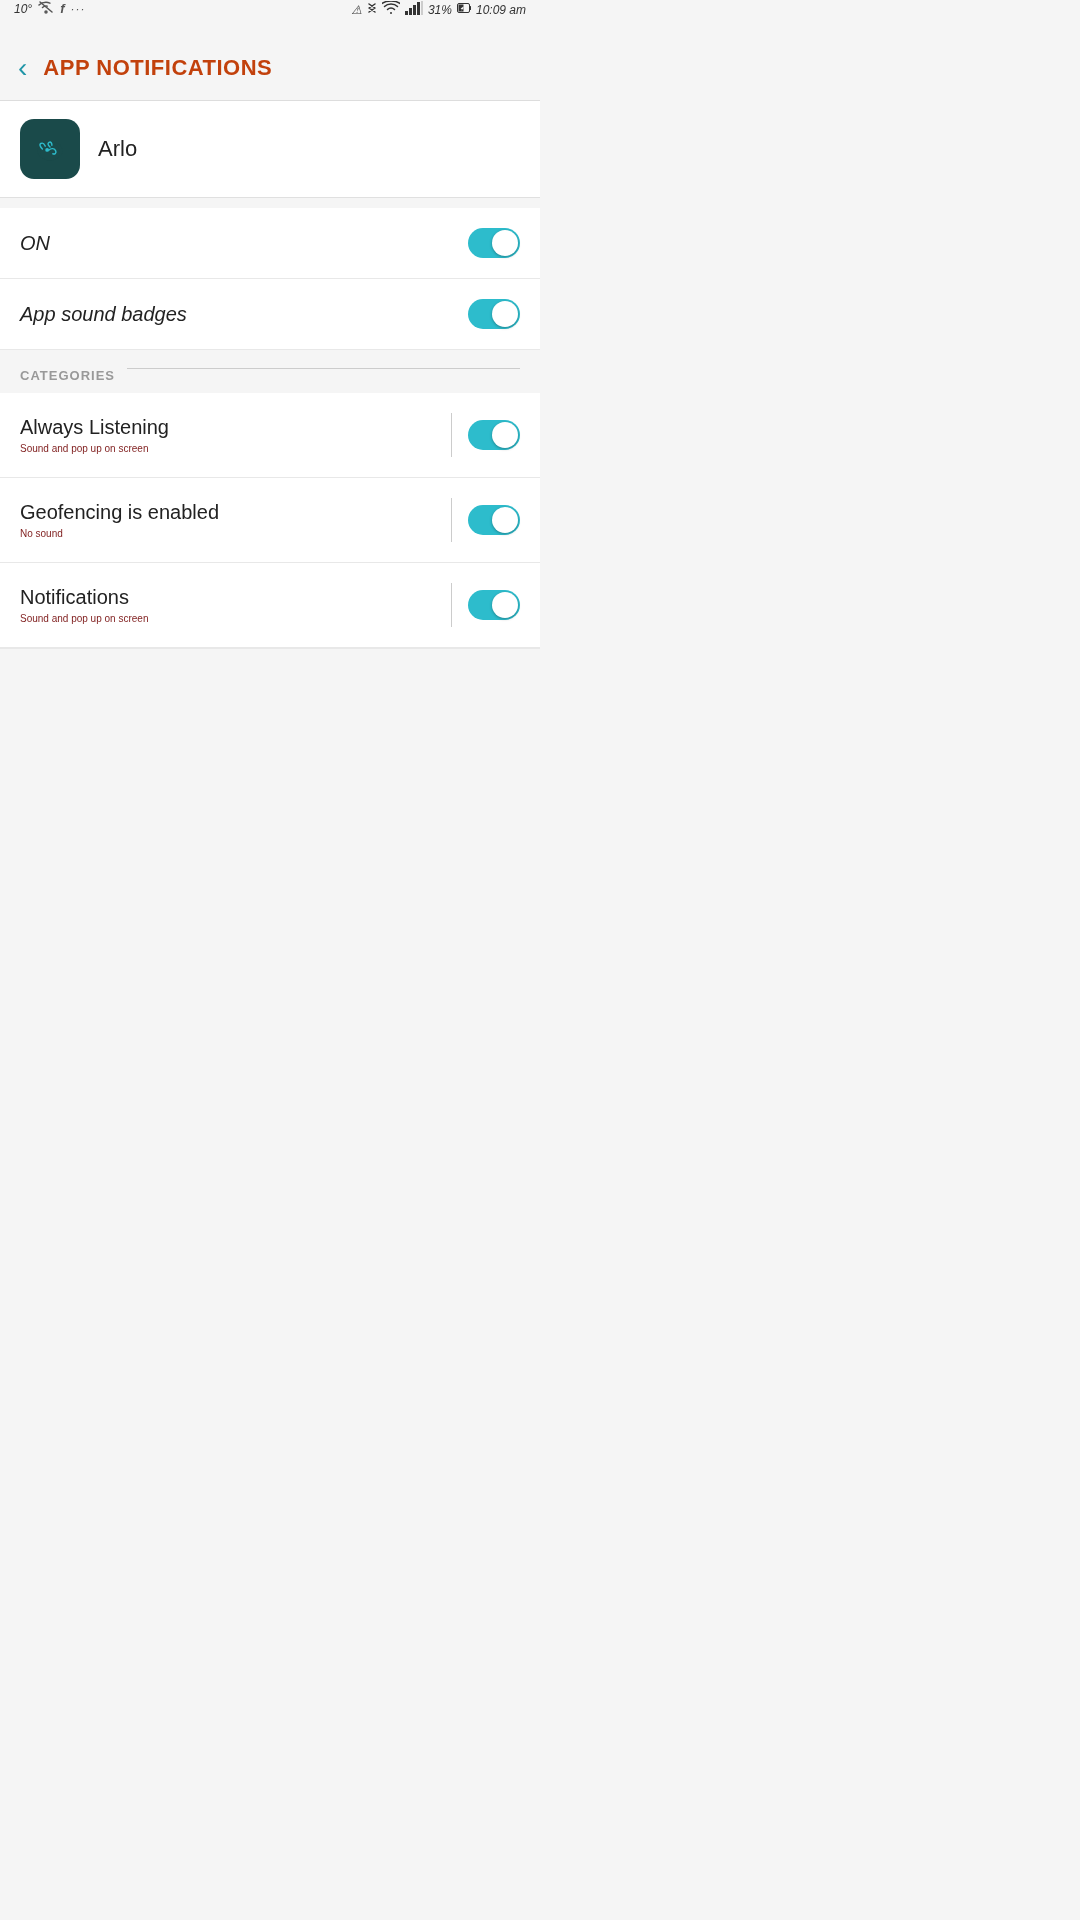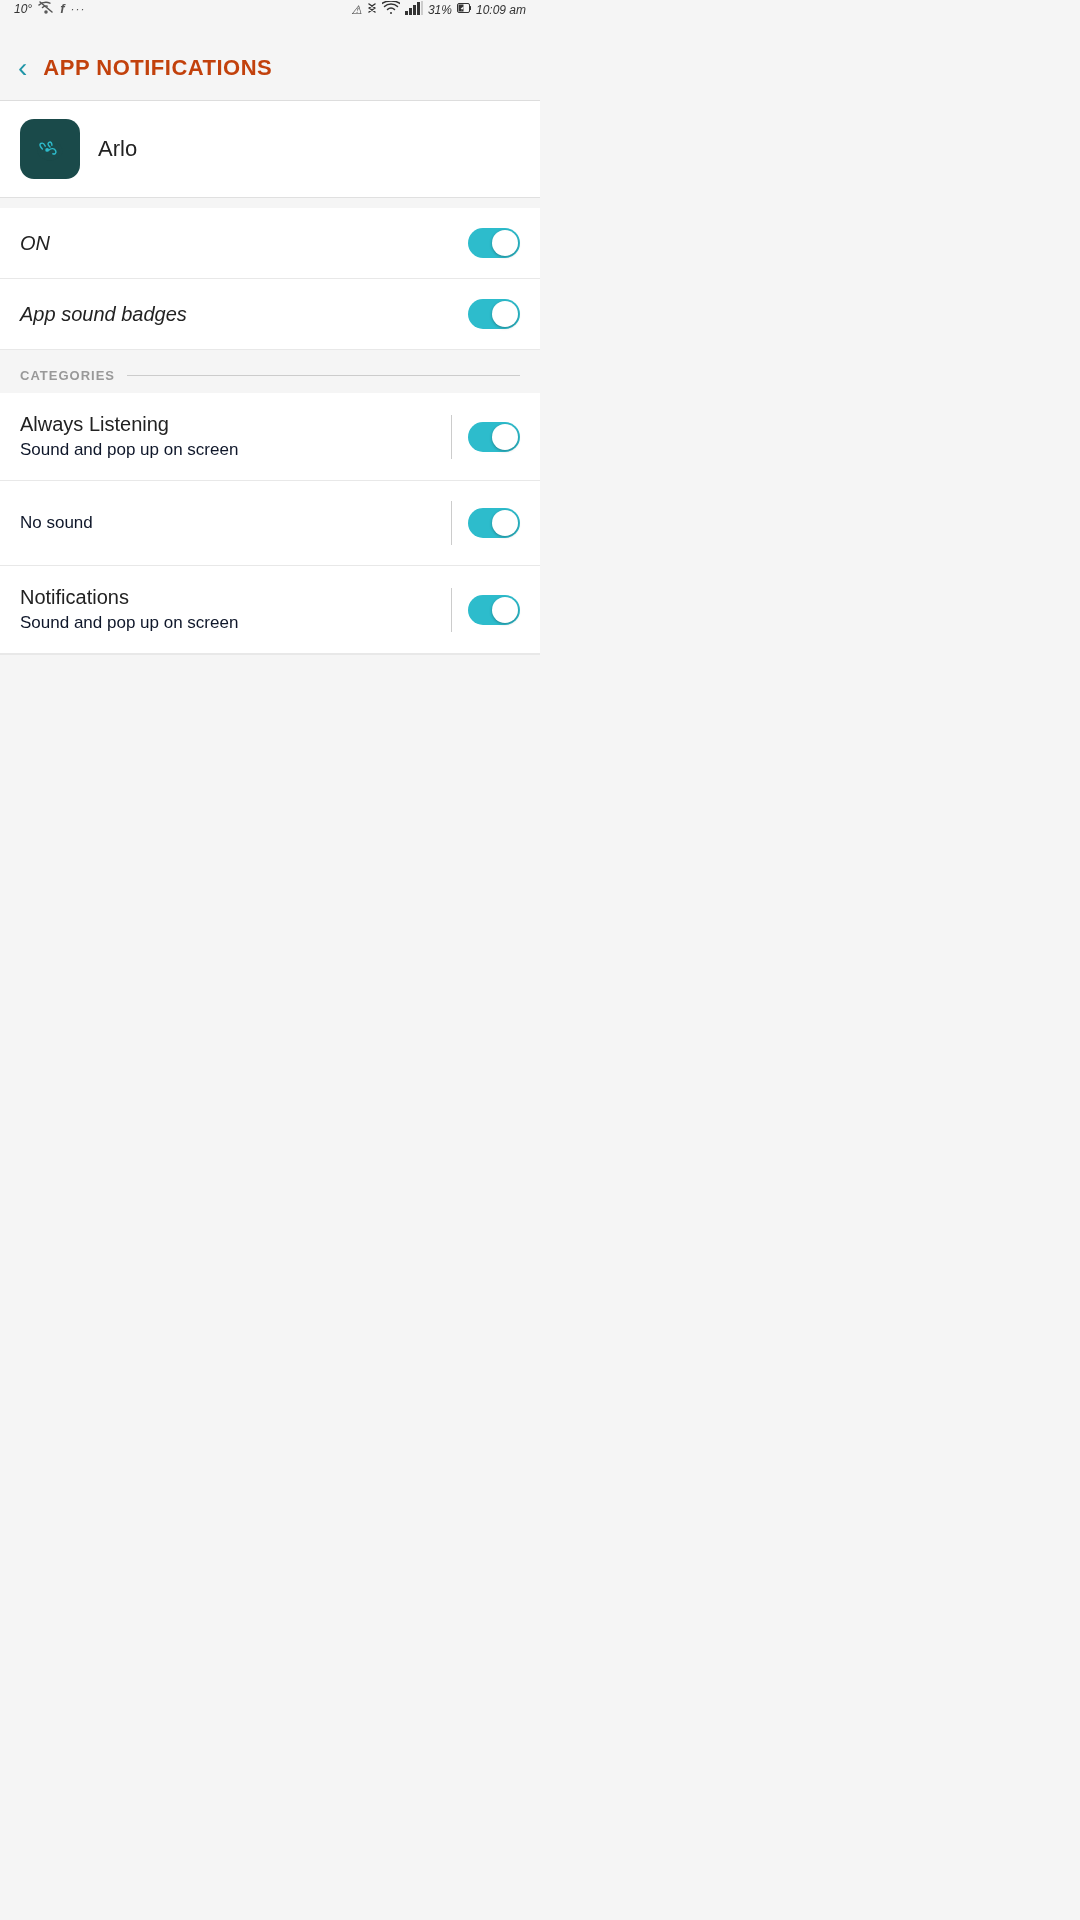--- a/index.html
+++ b/index.html
@@ -93,21 +93,21 @@
       font-size: 20px;
       color: #222;
       font-style: italic;
     }
 
     
     .section-header {
       background: #f5f5f5;
       padding: 18px 20px 10px 20px;
       display: flex;
-      align-items: center;
+      align-items: flex-start;
       gap: 12px;
     }
     .section-header-text {
       font-size: 13px;
       font-weight: 600;
       color: #999;
       letter-spacing: 1px;
       white-space: nowrap;
     }
     .section-divider {
@@ -125,22 +125,22 @@
       justify-content: center;
       border-bottom: 1px solid #e8e8e8;
     }
     .category-info { flex: 1; }
     .category-title {
       font-size: 20px;
       color: #222;
       margin-bottom: 4px;
     }
     .category-sub {
-      font-size: 17px;
-      color: #0f172a;
+      font-size: 10px;
+      color: #7f1d1d;
     }
     .category-divider {
       width: 1px;
       height: 44px;
       background: #ccc;
       margin: 0 16px;
       flex-shrink: 0;
     }
 
     
@@ -270,20 +270,21 @@
     <div class="category-sub">Sound and pop up on screen</div>
   </div>
   <div class="category-divider"></div>
   <div class="toggle">
     <div class="toggle-knob"></div>
   </div>
 </div>
 
 <div class="category-row">
   <div class="category-info">
+    <div class="category-title">Geofencing is enabled</div>
     <div class="category-sub">No sound</div>
   </div>
   <div class="category-divider"></div>
   <div class="toggle">
     <div class="toggle-knob"></div>
   </div>
 </div>
 
 <div class="category-row">
   <div class="category-info">

